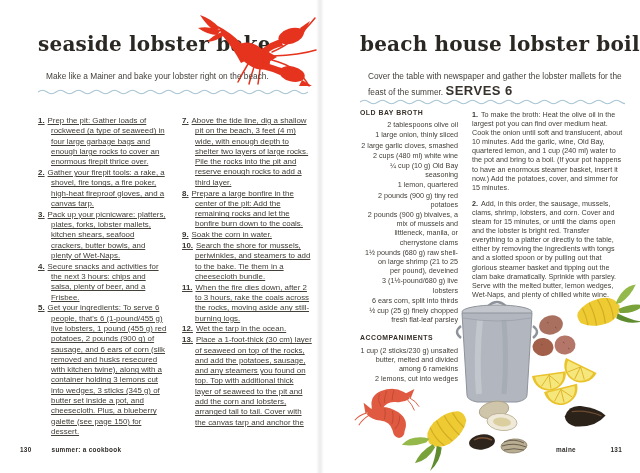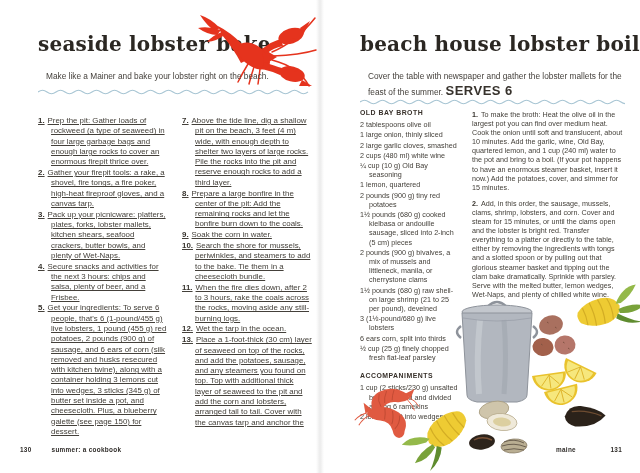--- a/index.html
+++ b/index.html
@@ -34,21 +34,21 @@
   .num{font-weight:700;color:#37332d;padding-right:3px;}
   
   .ing-col{
     position:absolute;left:360px;top:108px;width:98px;
     font-size:7.2px;line-height:9.2px;color:#44403a;
   }
   .ing-header{
     font-weight:700;font-size:6.9px;letter-spacing:0.5px;color:#37302a;margin-bottom:3px;
   }
   .ing-header.acc{margin-top:9px;}
-  .ing{padding-left:9px;text-indent:-9px;margin:0 0 1px 0;}
+  .ing{padding-left:9px;text-indent:-9px;margin:0 0 1px 0;text-align:right;}
   .method-col{
     position:absolute;left:472px;top:110px;width:152px;
     font-size:7.2px;line-height:9.1px;color:#44403a;
   }
   .mstep{margin:0 0 7px 0;}
   
   .footer{position:absolute;top:446px;font-size:6.4px;font-weight:700;color:#2f2c29;letter-spacing:0.3px;}
   .footer-left{left:20px;}
   .footer-left .foot-label{margin-left:20px;font-weight:700;}
   .footer-right{left:556px;width:66px;display:flex;justify-content:space-between;}
@@ -158,21 +158,20 @@
   <div class="ing-header">OLD BAY BROTH</div>
   <div>
 
   <div class="ing">2 tablespoons olive oil</div>
       <div class="ing">1 large onion, thinly sliced</div>
       <div class="ing">2 large garlic cloves, smashed</div>
       <div class="ing">2 cups (480 ml) white wine</div>
       <div class="ing">¼ cup (10 g) Old Bay seasoning</div>
       <div class="ing">1 lemon, quartered</div>
       <div class="ing">2 pounds (900 g) tiny red potatoes</div>
-      <div class="ing">1½ pounds (680 g) cooked kielbasa or andouille sausage, sliced into 2-inch (5 cm) pieces</div>
       <div class="ing">2 pounds (900 g) bivalves, a mix of mussels and littleneck, manila, or cherrystone clams</div>
       <div class="ing">1½ pounds (680 g) raw shell-on large shrimp (21 to 25 per pound), deveined</div>
       <div class="ing">3 (1½-pound/680 g) live lobsters</div>
       <div class="ing">6 ears corn, split into thirds</div>
       <div class="ing">½ cup (25 g) finely chopped fresh flat-leaf parsley</div>
     </div>
   <div class="ing-header acc">ACCOMPANIMENTS</div>
   <div>
 
   <div class="ing">1 cup (2 sticks/230 g) unsalted butter, melted and divided among 6 ramekins</div>

